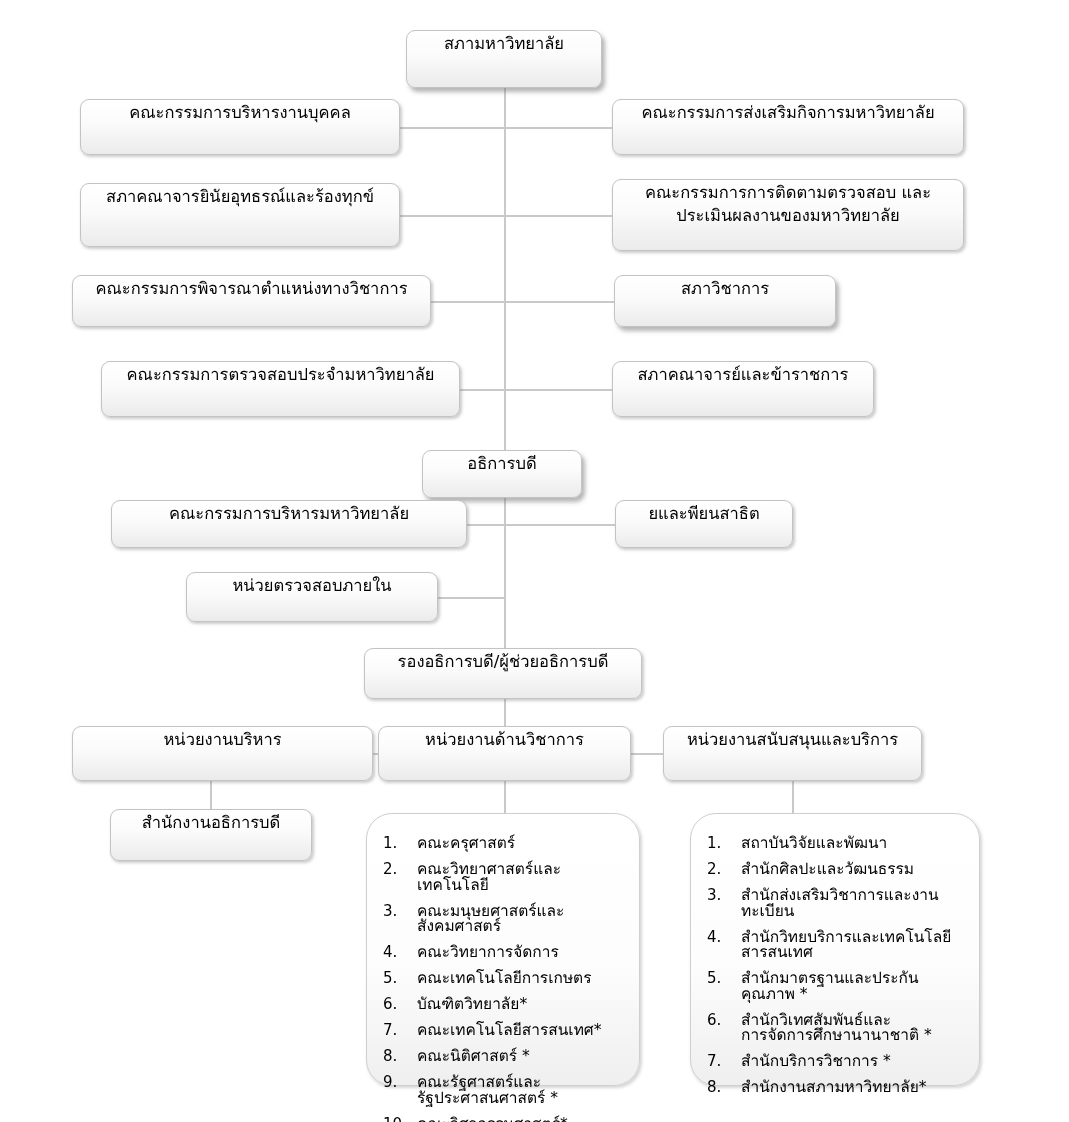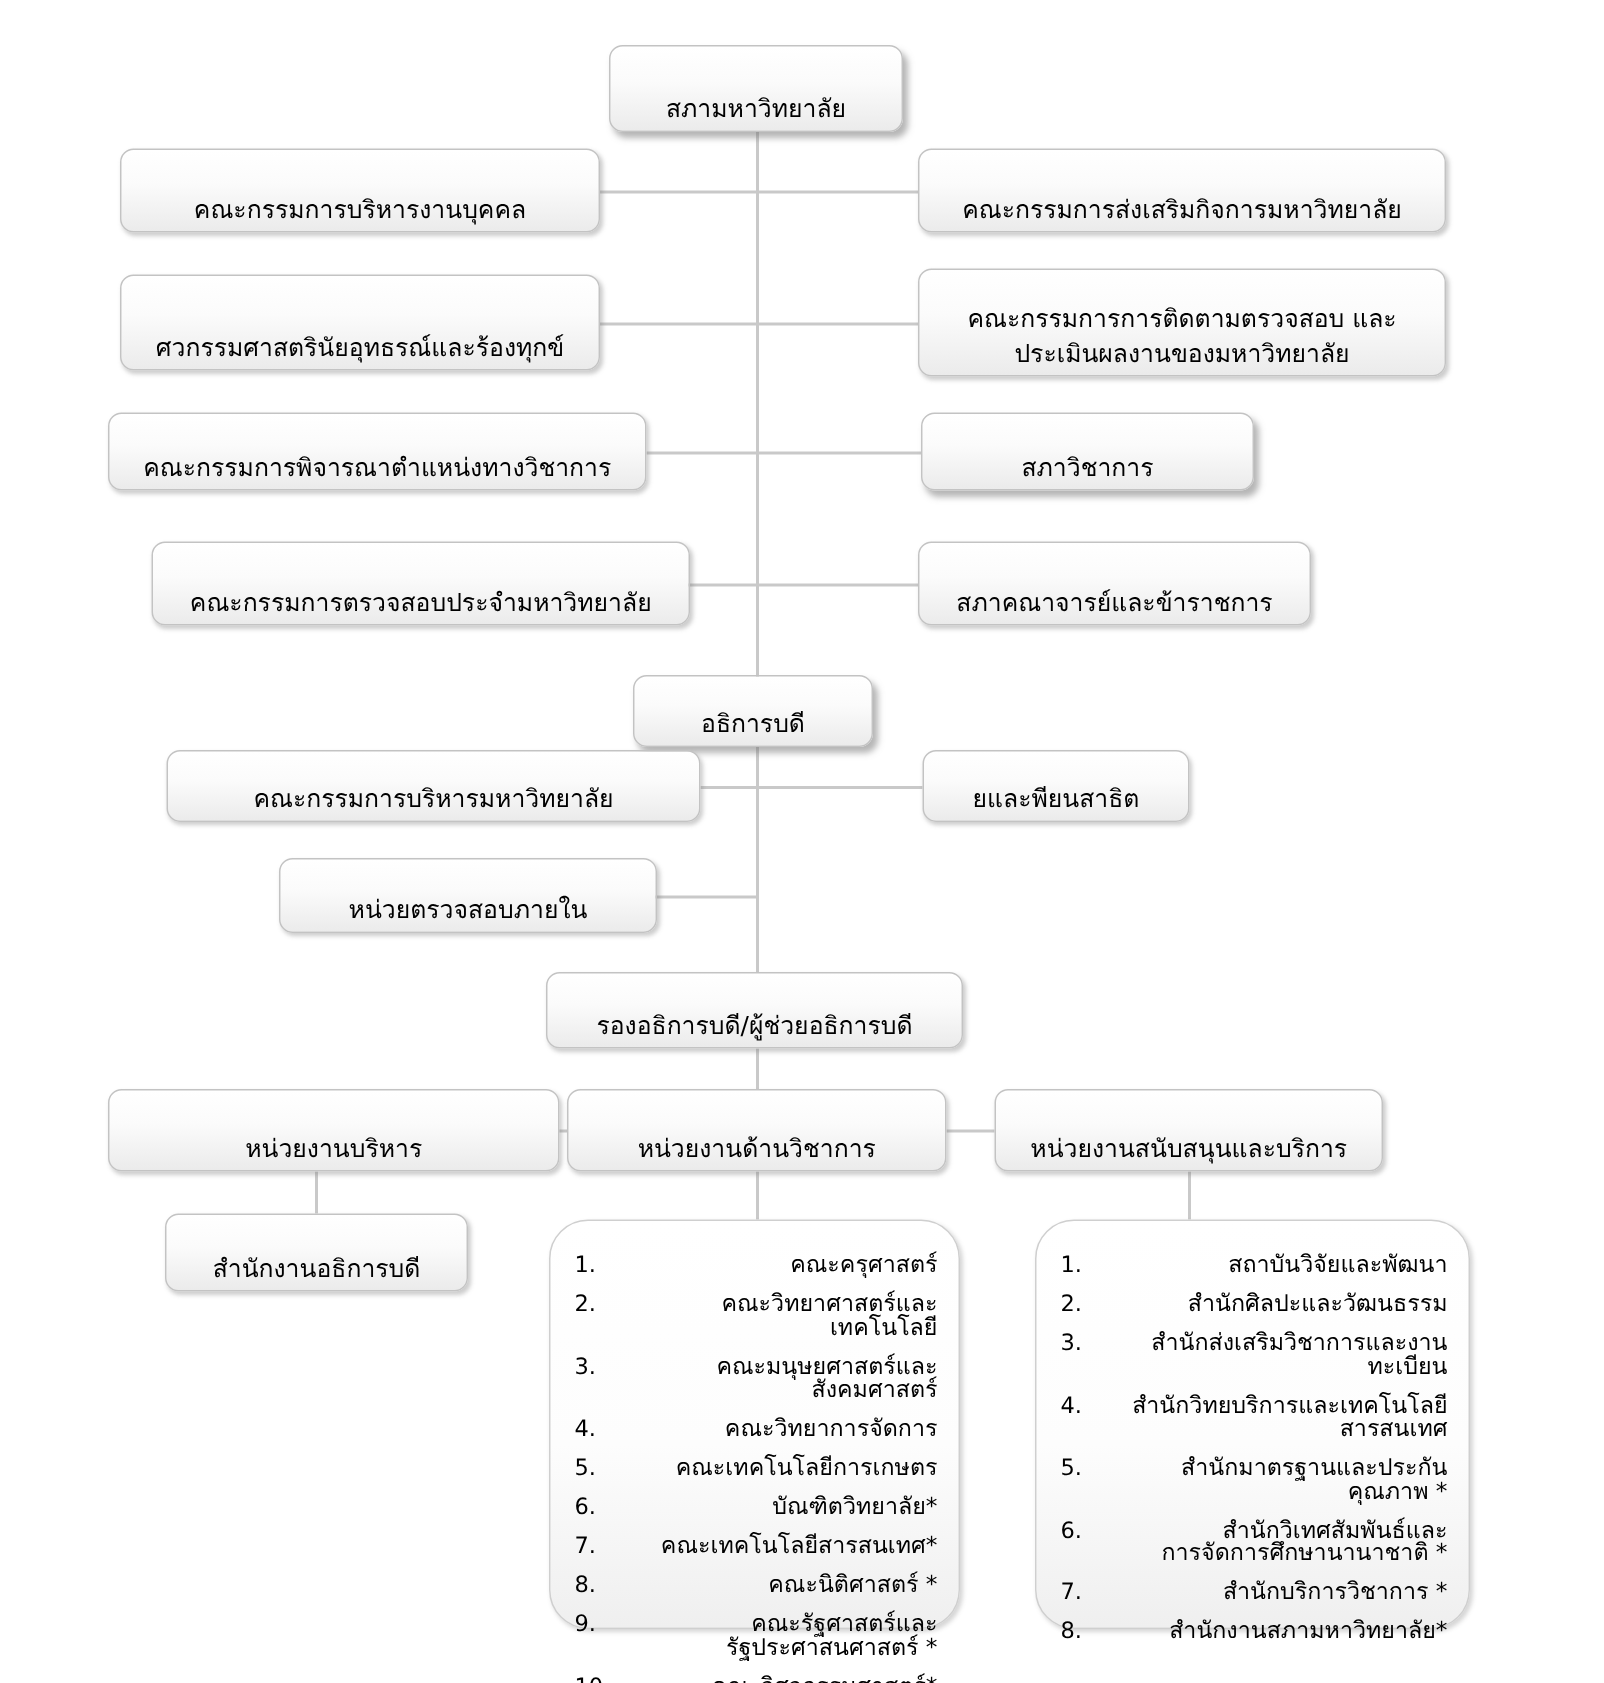--- a/index.html
+++ b/index.html
@@ -18,21 +18,21 @@
 
   
   .node{
     position:absolute;
     box-sizing:border-box;
     border:1px solid #c3c3c3;
     border-radius:9px;
     background:linear-gradient(to bottom,#ffffff 0%,#fbfbfb 42%,#ebebeb 100%);
     box-shadow:1.5px 2px 3px rgba(120,120,120,0.38);
     display:flex;
-    align-items:flex-end;
+    align-items:flex-start;
     justify-content:center;
     text-align:center;
     color:#000000;
     font-size:16.5px;
     line-height:1.38;
     padding:2px 8px;
     z-index:3;
   }
   .node.heavy{box-shadow:3px 4px 4px rgba(110,110,110,0.5);}
   .node .txt{display:block;width:100%;}
@@ -40,21 +40,20 @@
   
   .panel{
     position:absolute;
     box-sizing:border-box;
     border:1px solid #cfcfcf;
     border-radius:26px;
     background:linear-gradient(to bottom,#ffffff 0%,#fdfdfd 55%,#efefef 100%);
     box-shadow:1.5px 2px 3px rgba(120,120,120,0.3);
     z-index:3;
     padding:22px 14px 10px 16px;
-    text-align:right;
   }
   .panel ol{
     margin:0;padding:0;list-style:none;
     counter-reset:li;
   }
   .panel li{
     position:relative;
     font-size:15.5px;
     line-height:1.0;
     color:#000;
@@ -107,21 +106,21 @@
   <div class="line vline" style="left:792px;top:781px;height:32px;"></div>
 
   <div class="node heavy" style="left:406px;top:30px;width:196px;height:58px;">
     <span class="txt">สภามหาวิทยาลัย</span>
   </div>
 
   <div class="node" style="left:80px;top:99px;width:320px;height:56px;">
     <span class="txt">คณะกรรมการบริหารงานบุคคล</span>
   </div>
   <div class="node" style="left:80px;top:183px;width:320px;height:64px;">
-    <span class="txt">ศวกรรมศาสตรินัยอุทธรณ์และร้องทุกข์</span>
+    <span class="txt">สภาคณาจารยินัยอุทธรณ์และร้องทุกข์</span>
   </div>
   <div class="node" style="left:72px;top:275px;width:359px;height:52px;">
     <span class="txt">คณะกรรมการพิจารณาตำแหน่งทางวิชาการ</span>
   </div>
   <div class="node" style="left:72px;top:361px;width:359px;height:56px;margin-left:29px;">
     <span class="txt">คณะกรรมการตรวจสอบประจำมหาวิทยาลัย</span>
   </div>
 
   <div class="node" style="left:612px;top:99px;width:352px;height:56px;">
     <span class="txt">คณะกรรมการส่งเสริมกิจการมหาวิทยาลัย</span>

